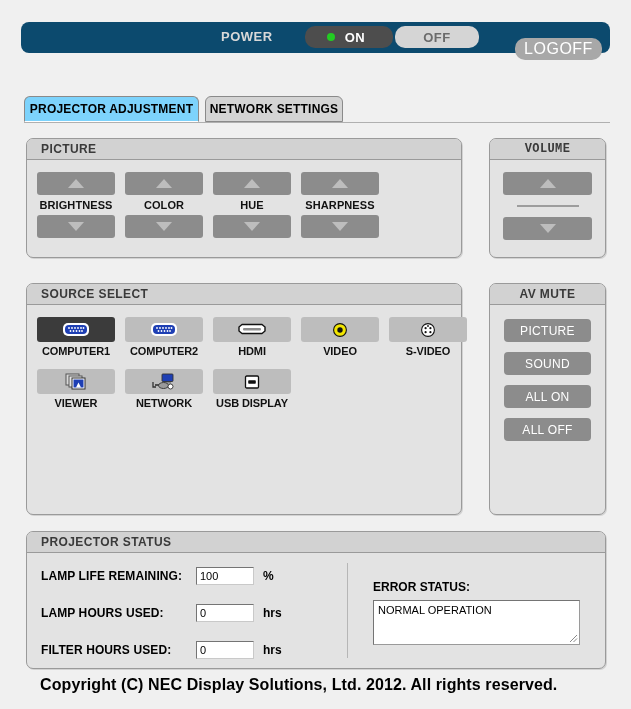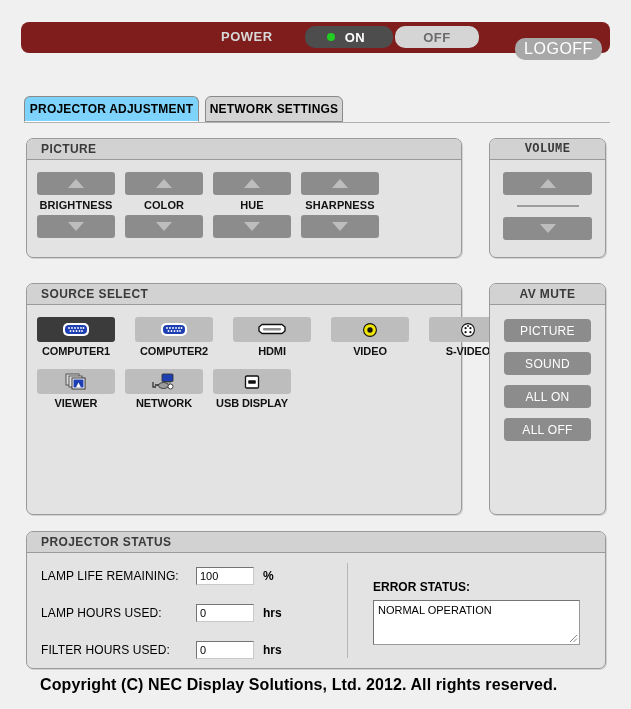--- a/index.html
+++ b/index.html
@@ -9,21 +9,21 @@
     background: #f0f0f0;
     font-family: "Liberation Sans", sans-serif;
     overflow: hidden;
   }
   .page { position: relative; width: 631px; height: 709px; }
 
   
   .powerbar {
     position: absolute; left: 21px; top: 22px;
     width: 589px; height: 31px;
-    background: #7f1d1d;
+    background: #0c4a6e;
     border-radius: 8px;
     display: flex; align-items: center;
   }
   .power-label {
     position: absolute; left: 200px; top: 7px;
     color: #d8d8d8; font-size: 13px; font-weight: bold;
     letter-spacing: 0.5px;
   }
   .btn-on {
     position: absolute; left: 284px; top: 4px;
@@ -139,21 +139,21 @@
   }
   .vol-divider {
     width: 62px; height: 0;
     border-top: 2px solid #9d9d9d;
     margin: 10px auto 10px auto;
   }
 
   
   #source-panel { left: 26px; top: 283px; width: 436px; height: 232px; }
   .src-row { display: flex; padding-left: 10px; gap: 10px; }
-  .src-row.r1 { padding-top: 12px; gap: 20px; }
+  .src-row.r1 { padding-top: 12px; }
   .src-row.r2 { padding-top: 12px; }
   .src-col { width: 78px; }
   .src-btn {
     width: 78px; height: 25px;
     background: #bdbdbd; border-radius: 3px;
     display: flex; align-items: center; justify-content: center;
     cursor: pointer;
   }
   .src-btn.selected { background: #3b3b3b; }
   .src-label {
@@ -174,21 +174,21 @@
   }
 
   
   #status-panel { left: 26px; top: 531px; width: 580px; height: 138px; }
   .status-body { position: relative; height: 115px; }
   .st-row {
     position: absolute; left: 14px;
     display: flex; align-items: center;
   }
   .st-label {
-    width: 155px; font-size: 12px; font-weight: normal; color: #000;
+    width: 155px; font-size: 12px; font-weight: bold; color: #000;
     letter-spacing: .1px;
   }
   .st-input {
     width: 58px; height: 18px;
     background: #ffffff;
     border: 1px solid #747474;
     border-right-color: #c9c9c9; border-bottom-color: #c9c9c9;
     font-size: 11px; color: #000;
     padding: 0 3px; line-height: 16px;
     font-family: "Liberation Sans", sans-serif;

